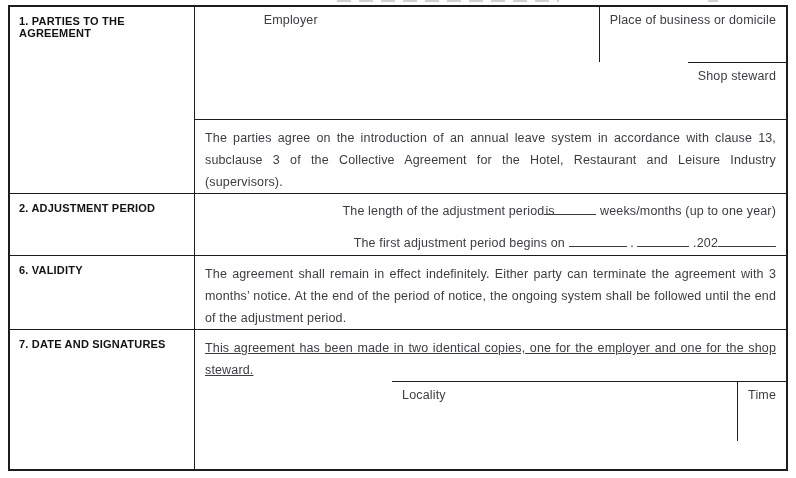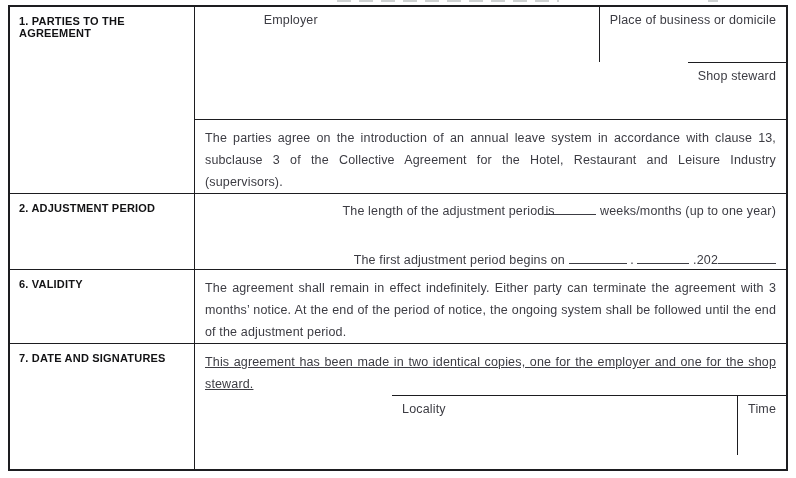--- a/index.html
+++ b/index.html
@@ -30,21 +30,21 @@
   .cell-split-l { flex:0 0 346px; border-right:1.5px solid #1d1d20; }
   .cell-split-r { flex:1 1 auto; }
 
   .para { text-align:justify; line-height:22px; padding:7px 10px 0 10px; }
 
   .fillline { line-height:18px; padding:8px 10px 0 10px; }
   .blank { display:inline-block; border-bottom:1.3px solid #3c3c43; height:13px;
            vertical-align:baseline; }
   .blank-is { width:52px; padding-left:1px; }
   .b58 { width:58px; } .b52 { width:52px; }
-  .gap-line { margin-top:31px; }
+  .gap-line { margin-top:14px; }
 
   .h55 { height:55px; } .h57 { height:57px; } .h51 { height:51px;text-decoration:underline; }
   .h60 { height:60px; } .grow { flex:1 1 auto; }
 </style>
 </head>
 <body>
 
 <div class="page">
 
   <div class="remnant remnant-a"></div>

